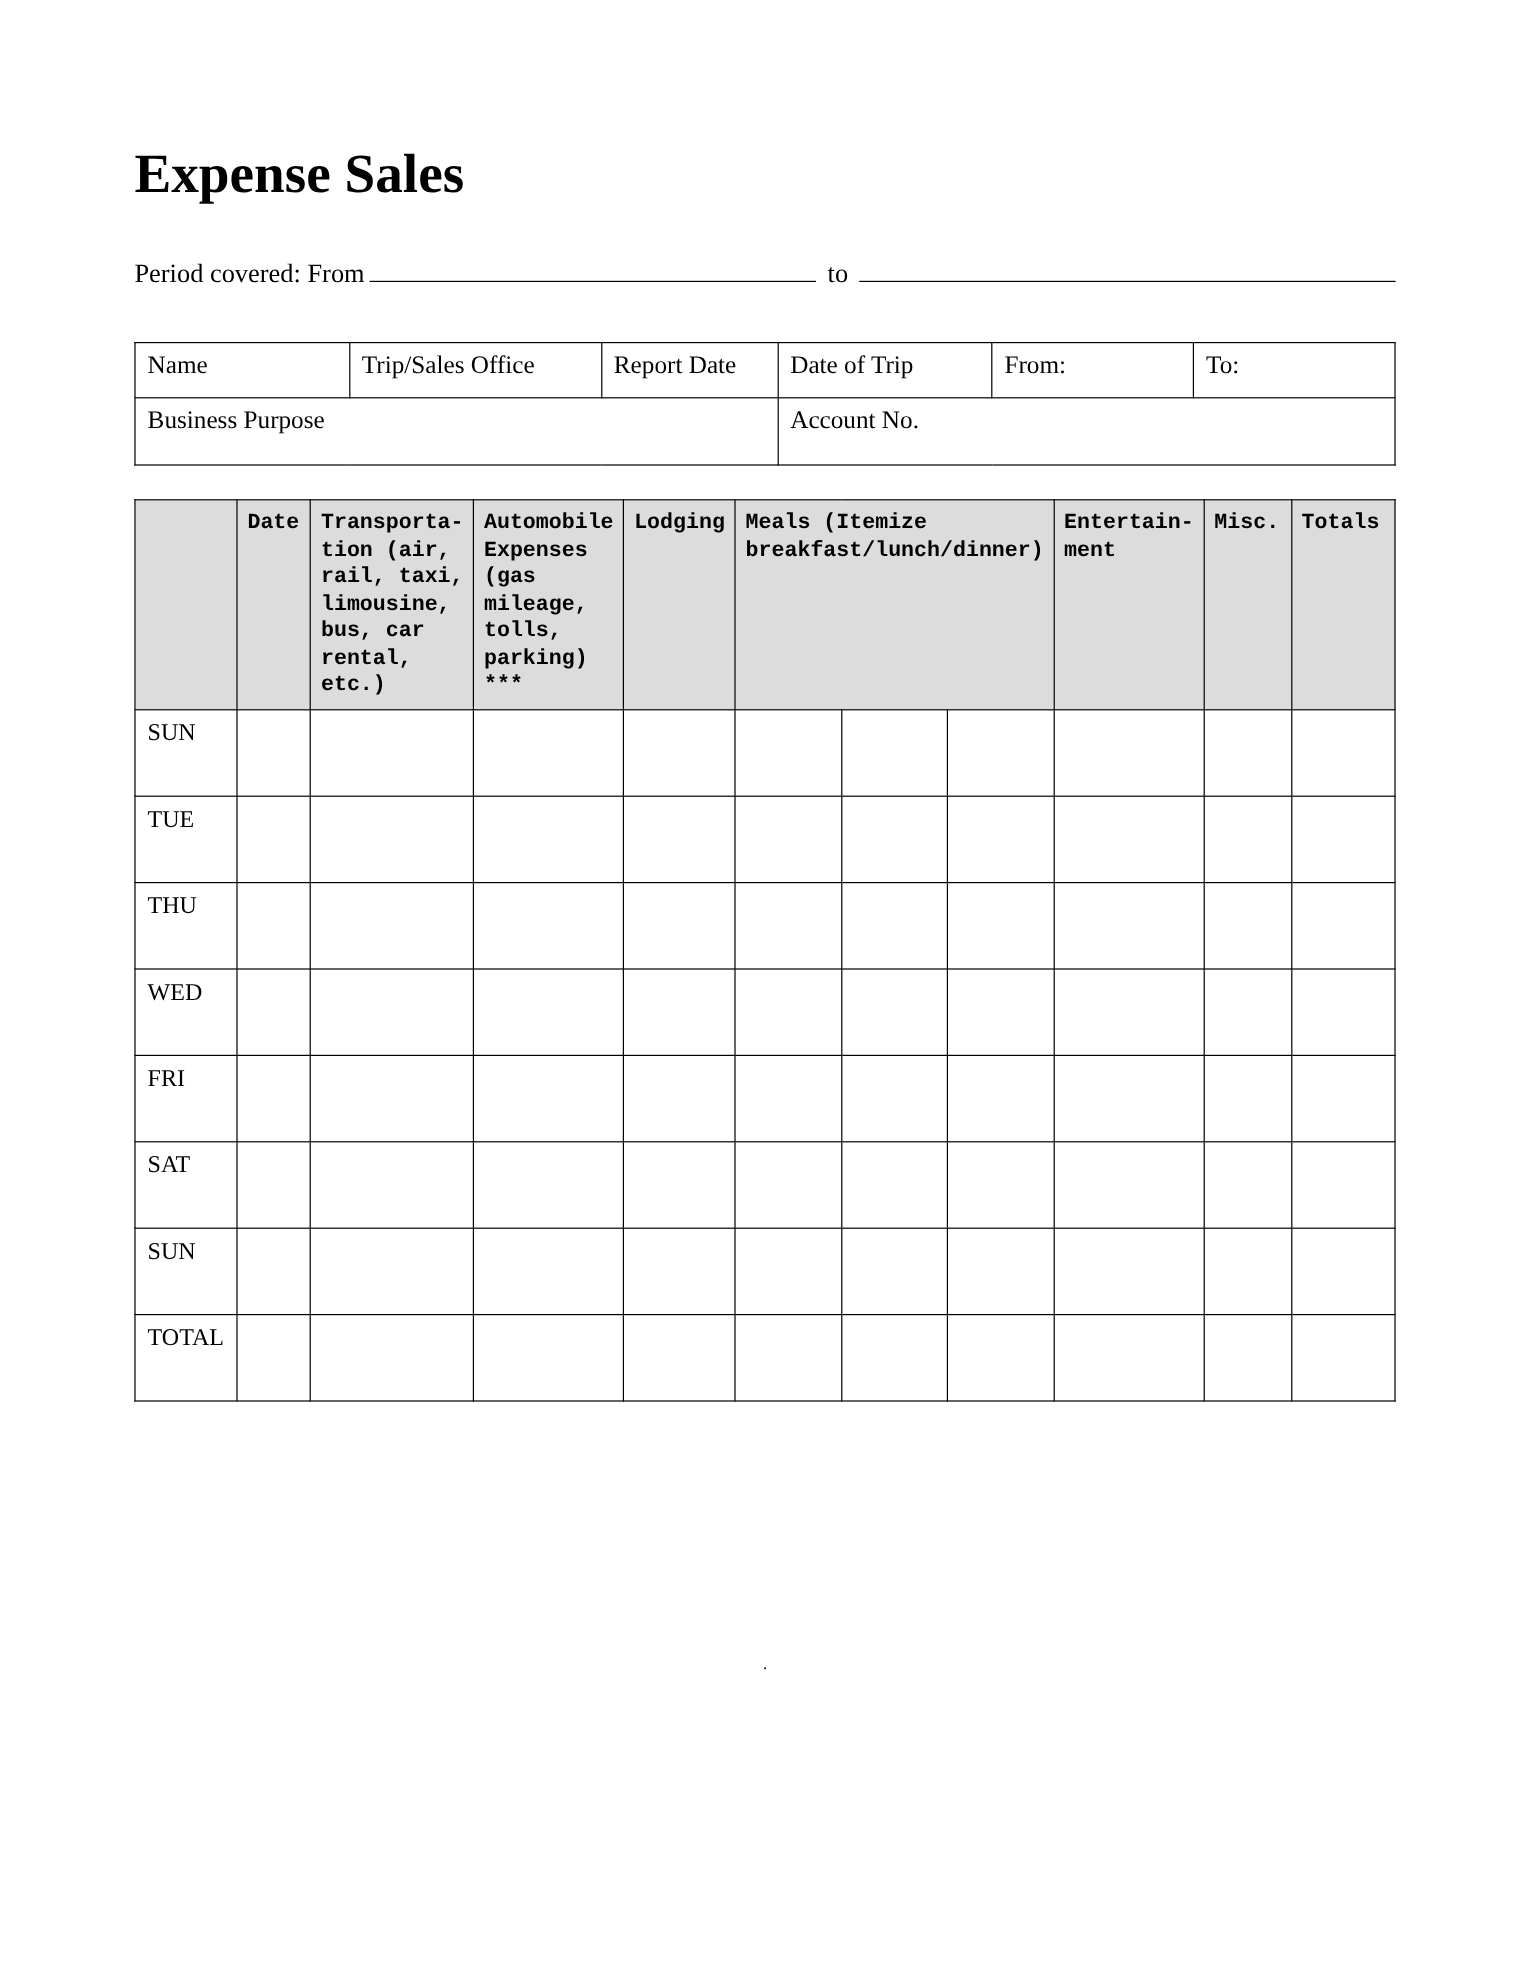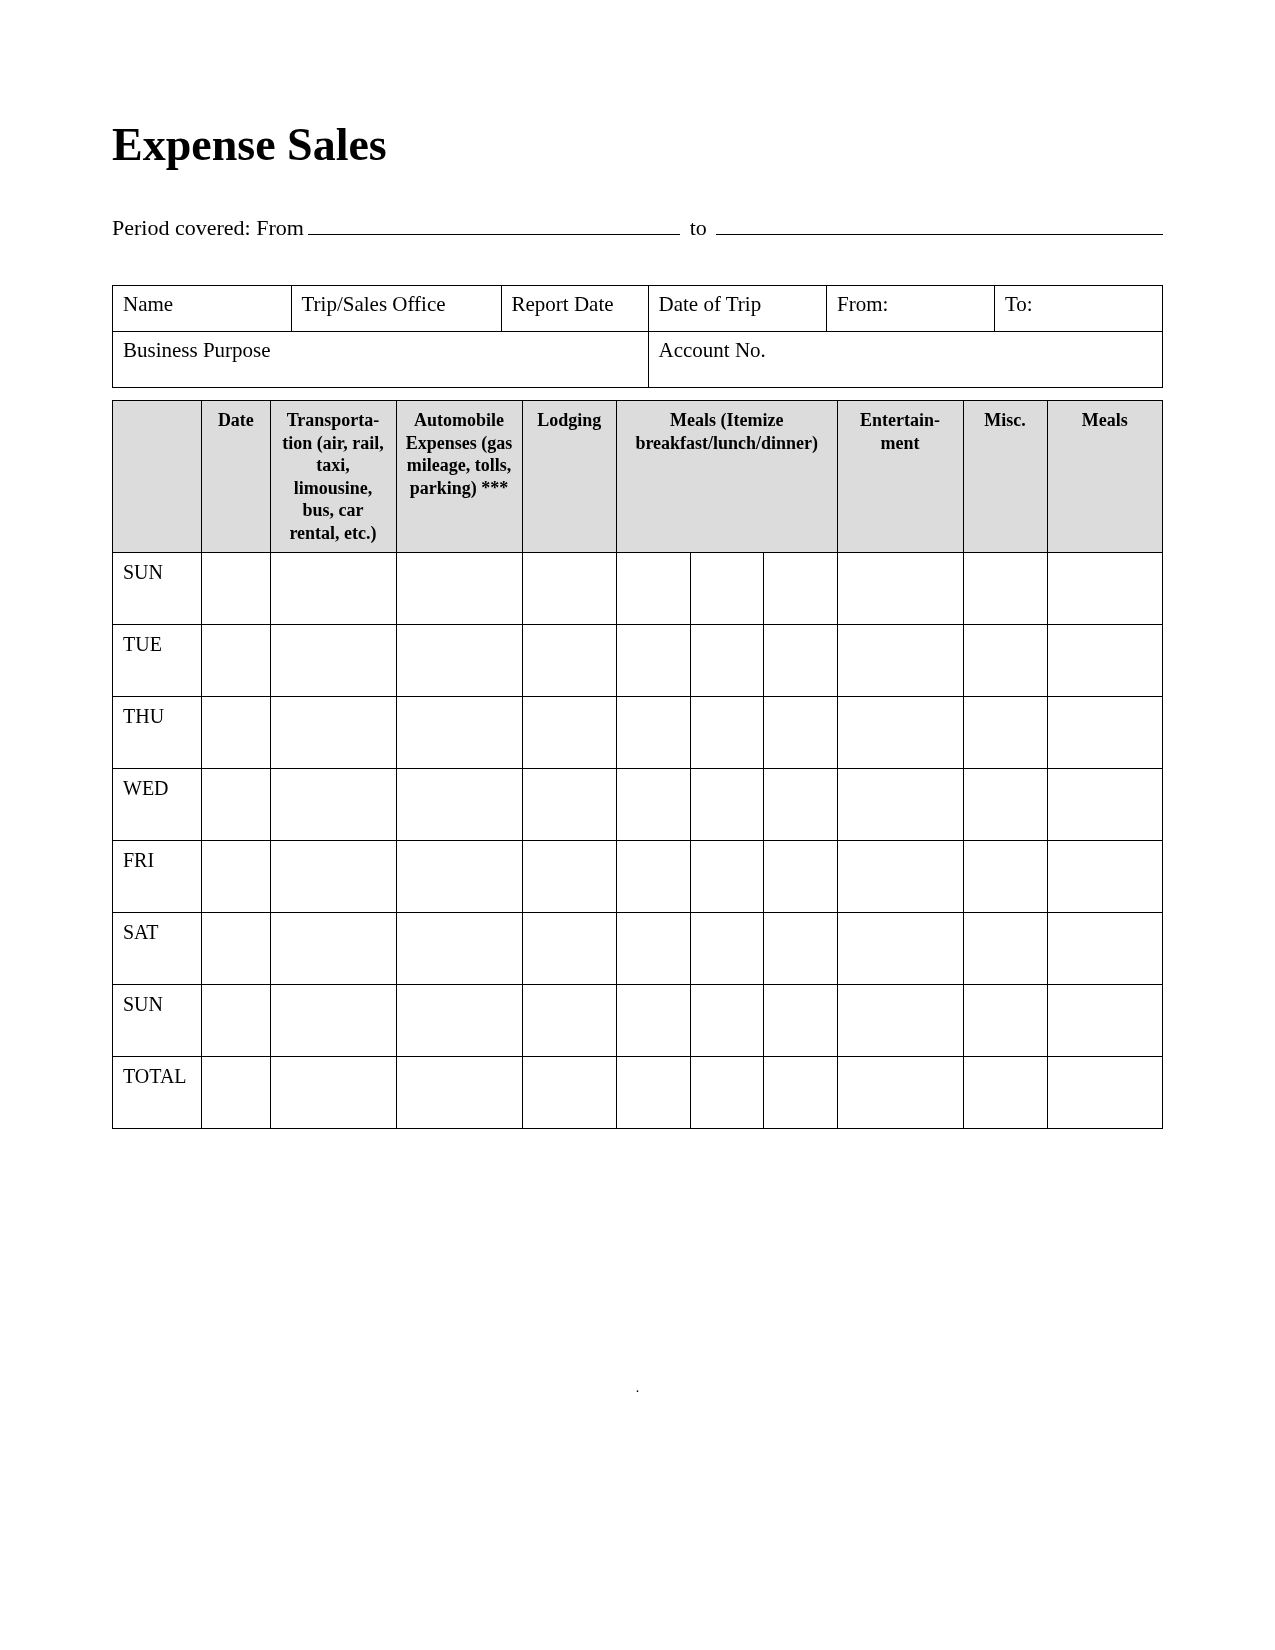--- a/index.html
+++ b/index.html
@@ -40,45 +40,44 @@
       border-bottom: 1.5px solid #000;
       height: 1em;
       margin-left: 4px;
       flex: 1.2;
     }
     table {
       border-collapse: collapse;
       width: 100%;
     }
     .info-table {
-      margin-bottom: 12px;
+      margin-bottom: 28px;
     }
     .info-table td {
       border: 1.5px solid #000;
       padding: 6px 10px 24px 10px;
       font-size: 21px;
       vertical-align: top;
     }
     .info-table .row1 td {
       padding-bottom: 14px;
     }
     .expense-table td, .expense-table th {
       border: 1.5px solid #000;
       padding: 8px 8px;
       font-size: 19px;
       vertical-align: top;
       text-align: left;
     }
     .expense-table thead td {
       background: #dcdcdc;
       font-weight: bold;
-      font-family: Liberation Serif, serif;
+      font-family: Liberation Mono, monospace;
       font-size: 18px;
       line-height: 1.25;
-      text-align: center;
     }
     .expense-table thead td.blank-head {
       background: #dcdcdc;
     }
     .expense-table tbody td {
       height: 72px;
       font-size: 20px;
       font-family: "Times New Roman", Times, serif;
     }
     .expense-table tbody td.day {
@@ -142,21 +141,21 @@
       <td class="blank-head"></td>
       <td>Date</td>
       <td style="white-space:pre-line">Transporta-
 tion (air, rail, taxi, limousine, bus, car rental, etc.)</td>
       <td>Automobile Expenses (gas mileage, tolls, parking) ***</td>
       <td>Lodging</td>
       <td colspan="3">Meals (Itemize breakfast/lunch/dinner)</td>
       <td style="white-space:pre-line">Entertain-
 ment</td>
       <td>Misc.</td>
-      <td>Meals</td>
+      <td>Totals</td>
     </tr>
   </thead>
   <tbody id="expense-body">
   <tr>
         <td class="day">SUN</td>
         <td></td>
         <td></td>
         <td></td>
         <td></td>
         <td></td>

